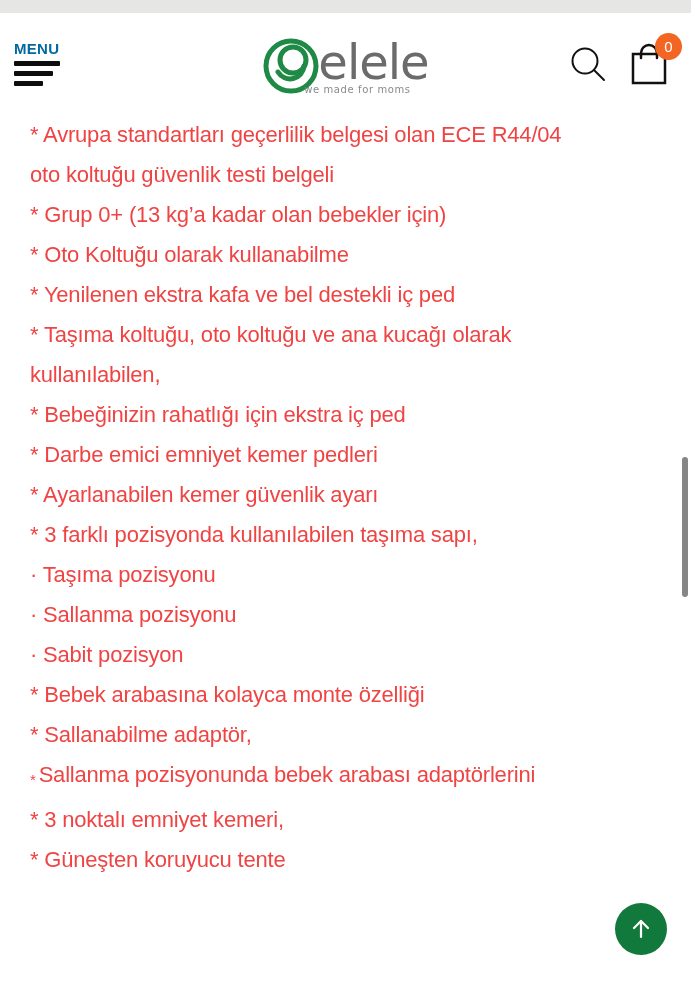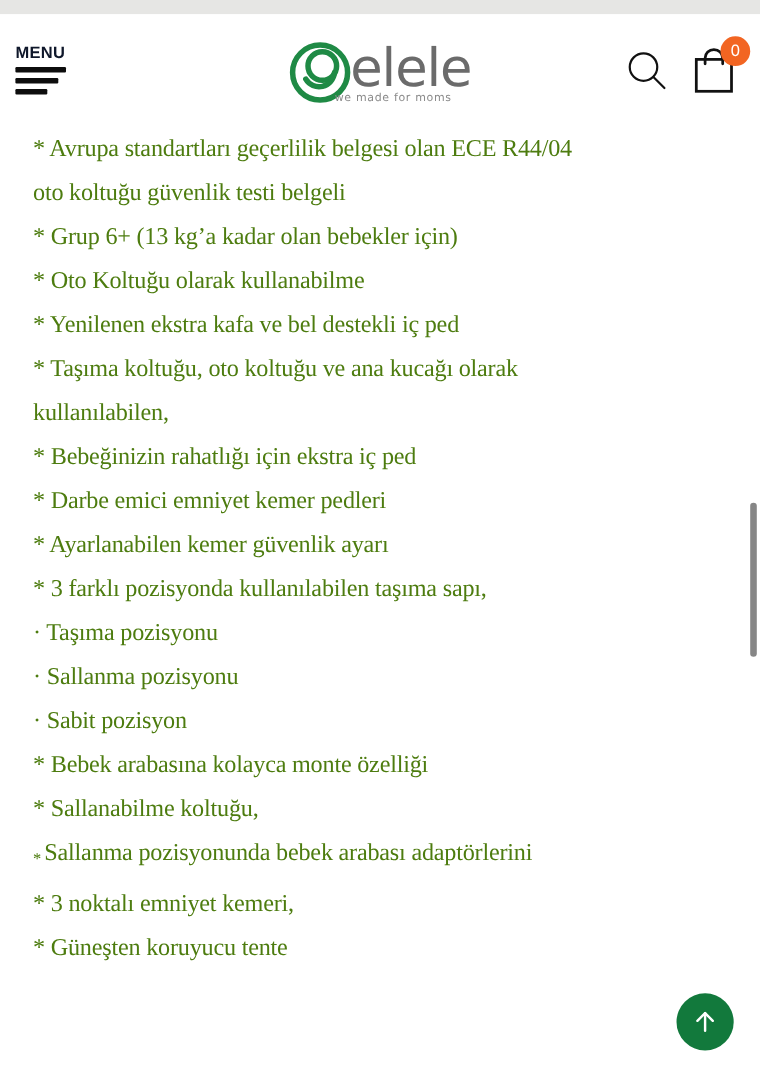--- a/index.html
+++ b/index.html
@@ -36,21 +36,21 @@
     position: absolute;
     left: 14px;
     top: 28px;
     width: 56px;
     cursor: pointer;
   }
   .menu-label {
     font-size: 15px;
     font-weight: 600;
     letter-spacing: 0.3px;
-    color: #0f172a;
+    color: #0369a1;
     line-height: 16px;
     font-family: "Liberation Sans", sans-serif;
   }
   .menu-bars {
     margin-top: 4px;
   }
   .menu-bars .bar {
     height: 5px;
     background: #0d0d0d;
     border-radius: 1px;
@@ -140,22 +140,22 @@
     font-family: "Liberation Sans", sans-serif;
   }
 
   
   .content {
     padding: 6px 24px 0 30px;
   }
   .desc-line {
     font-size: 22px;
     line-height: 40px;
-    color: #4d7c0f;
-    font-family: Liberation Serif, serif;
+    color: #ef4444;
+    font-family: Liberation Sans, sans-serif;
     white-space: nowrap;
     letter-spacing: -0.2px;
   }
   .desc-line.small-star {
     position: relative;
   }
   .desc-line .sub-star {
     font-size: 15px;
     vertical-align: -3px;
     margin-right: 3px;
@@ -239,34 +239,34 @@
         <path d="M12 15 V10 a8 8 0 0 1 16 0 V15" fill="none" stroke="#111111" stroke-width="2.5" stroke-linecap="round"></path>
       </svg>
       <span class="cart-badge">0</span>
     </button>
   </div>
 </div>
 
 <div class="content">
   <div class="desc-line">* Avrupa standartları geçerlilik belgesi olan ECE R44/04</div>
   <div class="desc-line">oto koltuğu güvenlik testi belgeli</div>
-  <div class="desc-line">* Grup 6+ (13 kg’a kadar olan bebekler için)</div>
+  <div class="desc-line">* Grup 0+ (13 kg’a kadar olan bebekler için)</div>
   <div class="desc-line">* Oto Koltuğu olarak kullanabilme</div>
   <div class="desc-line">* Yenilenen ekstra kafa ve bel destekli iç ped</div>
   <div class="desc-line">* Taşıma koltuğu, oto koltuğu ve ana kucağı olarak</div>
   <div class="desc-line">kullanılabilen,</div>
   <div class="desc-line">* Bebeğinizin rahatlığı için ekstra iç ped</div>
   <div class="desc-line">* Darbe emici emniyet kemer pedleri</div>
   <div class="desc-line">* Ayarlanabilen kemer güvenlik ayarı</div>
   <div class="desc-line">* 3 farklı pozisyonda kullanılabilen taşıma sapı,</div>
   <div class="desc-line">· Taşıma pozisyonu</div>
   <div class="desc-line">· Sallanma pozisyonu</div>
   <div class="desc-line">· Sabit pozisyon</div>
   <div class="desc-line">* Bebek arabasına kolayca monte özelliği</div>
-  <div class="desc-line">* Sallanabilme koltuğu,</div>
+  <div class="desc-line">* Sallanabilme adaptör,</div>
   <div class="desc-line small-star"><span class="sub-star">*</span><span>Sallanma pozisyonunda bebek arabası adaptörlerini</span></div>
   <div class="desc-line">* 3 noktalı emniyet kemeri,</div>
   <div class="desc-line">* Güneşten koruyucu tente</div>
 </div>
 
 <div class="scrollbar-track">
   <div class="scrollbar-thumb"></div>
 </div>
 
 <button class="scroll-top">

